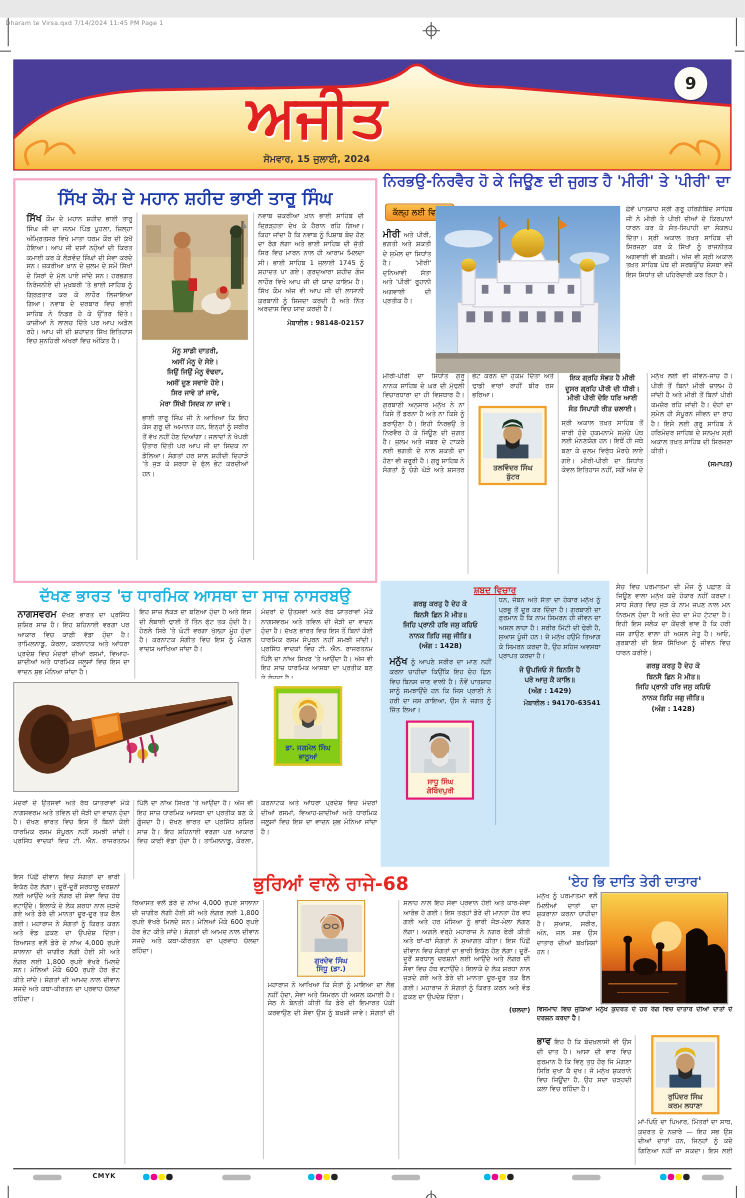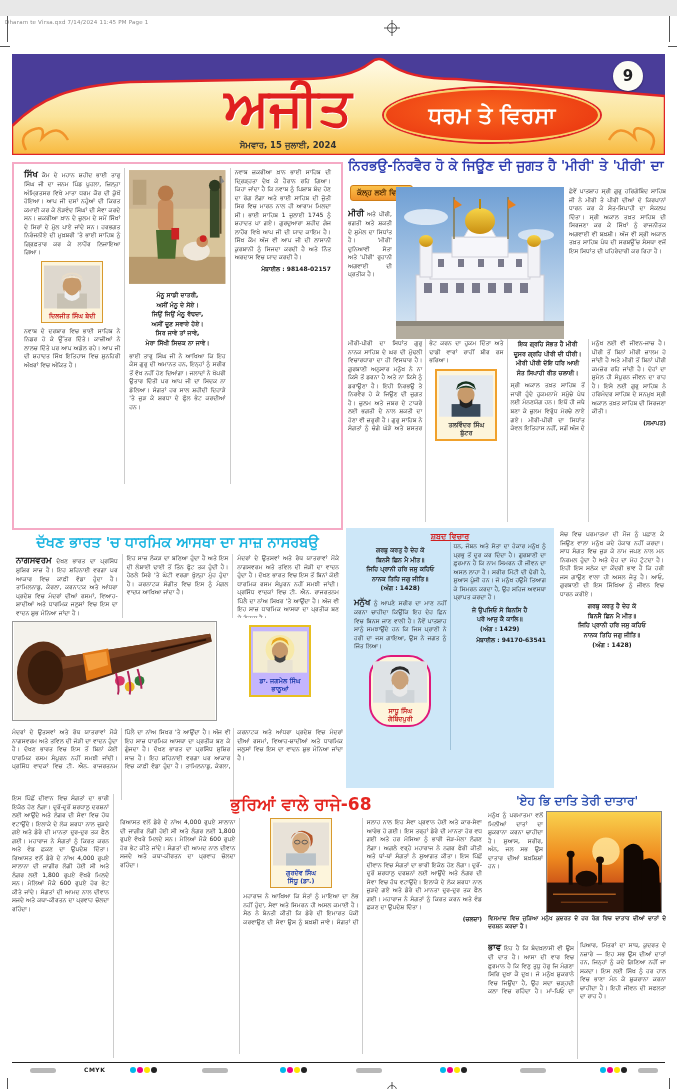--- a/index.html
+++ b/index.html
@@ -34,21 +34,21 @@
   
   .body-txt { font-size:6px; line-height:1.42; text-align:justify; color:#191919; }
   .lead { font-weight:bold; font-size:8.5px; color:#111; }
   .poem { font-size:6.2px; line-height:1.55; font-weight:bold; text-align:center; white-space:pre-line; margin:4px 0; break-inside:avoid; }
   .quote { font-size:6.2px; line-height:1.55; font-weight:bold; text-align:center; white-space:pre-line; margin:3px 0; break-inside:avoid; }
   .contact { font-size:6px; font-weight:bold; text-align:right; margin-top:3px; }
 
   .abox { width:62px; margin:4px auto; padding:2px; background:#fdf5dc; border:2px solid #f0a12c; text-align:center; break-inside:avoid; }
   .abox svg { width:100%; height:46px; display:block; }
   .abox .cap { font-size:6.4px; font-weight:bold; color:#c41c1c; line-height:1.25; margin-top:2px; white-space:pre-line; }
-  .abox.pinkb { border-color:#e0187a;border-radius:22px; }
+  .abox.pinkb { border-color:#e0187a; }
   .abox.thinb { border-width:1px; border-color:#d89a2e; }
 
   
   .art1 { position:absolute; left:12px; top:146px; width:331px; height:368px;
           border:2px solid #f5aac5; padding:4px 6px; background:#fff; }
   .kicker { text-align:center; font-size:8px; font-weight:bold; color:#d01f1f; text-decoration:underline; }
   .art1 .headline { text-align:center; font-size:16px; font-weight:bold; color:#1a39a8;
           white-space:nowrap; overflow:hidden; margin:2px 0 4px; }
   .cols3 { display:flex; height:316px; overflow:hidden; }
   .cols3 .col { flex:1; overflow:hidden; padding:0 4px; }
@@ -143,40 +143,29 @@
             <stop offset=".6" stop-color="#fbe49a"></stop>
             <stop offset="1" stop-color="#f8b93e"></stop>
         </linearGradient>
       </defs>
       <path d="M0,101 L0,72 C28,44 58,32 118,28 L290,25 C322,25 344,20 358,9 Q367,1 376,9 C390,20 412,25 444,25 L653,42 L653,101 Z" fill="url(#cream)" stroke="#e02528" stroke-width="2.5"></path>
       <path d="M14,96 q-8,-14 6,-20 q14,-6 10,8 q16,-16 26,2" fill="none" stroke="#f08a1e" stroke-width="2.5" opacity=".85"></path>
       <path d="M639,96 q8,-14 -6,-20 q-14,-6 -10,8 q-16,-16 -26,2" fill="none" stroke="#f08a1e" stroke-width="2.5" opacity=".85"></path>
     </svg>
     <div class="masthead">ਅਜੀਤ</div>
     <div class="edition-date">ਸੋਮਵਾਰ, 15 ਜੁਲਾਈ, 2024</div>
-    <div class="banner-oval">ਧਰਮ ਤੇ ਵਿਰਸਾ</div>
     <div class="page-circle">9</div>
   </div>
 
   <div class="art1">
+    <div class="headline">ਸਿੱਖ ਕੌਮ ਦੇ ਮਹਾਨ ਸ਼ਹੀਦ ਭਾਈ ਤਾਰੂ ਸਿੰਘ</div>
     <div class="cols3">
       <div class="col body-txt">
         <span class="lead">ਸਿੱਖ</span>
         <span>ਕੌਮ ਦੇ ਮਹਾਨ ਸ਼ਹੀਦ ਭਾਈ ਤਾਰੂ ਸਿੰਘ ਜੀ ਦਾ ਜਨਮ ਪਿੰਡ ਪੂਹਲਾ, ਜ਼ਿਲ੍ਹਾ ਅੰਮ੍ਰਿਤਸਰ ਵਿਖੇ ਮਾਤਾ ਧਰਮ ਕੌਰ ਦੀ ਕੁੱਖੋਂ ਹੋਇਆ। ਆਪ ਜੀ ਦਸਾਂ ਨਹੁੰਆਂ ਦੀ ਕਿਰਤ ਕਮਾਈ ਕਰ ਕੇ ਲੋੜਵੰਦ ਸਿੰਘਾਂ ਦੀ ਸੇਵਾ ਕਰਦੇ ਸਨ। ਜ਼ਕਰੀਆ ਖ਼ਾਨ ਦੇ ਜ਼ੁਲਮ ਦੇ ਸਮੇਂ ਸਿੱਖਾਂ ਦੇ ਸਿਰਾਂ ਦੇ ਮੁੱਲ ਪਾਏ ਜਾਂਦੇ ਸਨ। ਹਰਭਗਤ ਨਿਰੰਜਨੀਏ ਦੀ ਮੁਖ਼ਬਰੀ 'ਤੇ ਭਾਈ ਸਾਹਿਬ ਨੂੰ ਗ੍ਰਿਫ਼ਤਾਰ ਕਰ ਕੇ ਲਾਹੌਰ ਲਿਜਾਇਆ ਗਿਆ।</span>
-        <div class="abox thinb">
-          <svg viewBox="0 0 60 46">
-            <rect width="60" height="46" fill="#ded8ce"></rect>
-            <rect x="14" y="30" width="32" height="16" fill="#c8c2b4"></rect>
-            <ellipse cx="30" cy="22" rx="10" ry="11" fill="#c79a6b"></ellipse>
-            <path d="M18,16 Q30,2 42,16 L40,11 Q30,4 20,11 Z" fill="#e8dcc8"></path>
-            <path d="M18,16 Q30,6 42,16 Q30,10 18,16" fill="#f0e4d0"></path>
-            <path d="M22,26 Q30,38 38,26 L38,34 Q30,42 22,34 Z" fill="#efefef"></path>
-          </svg>
-          <div class="cap">ਦਿਲਜੀਤ ਸਿੰਘ ਬੇਦੀ</div>
-        </div>
         <span>ਨਵਾਬ ਦੇ ਦਰਬਾਰ ਵਿਚ ਭਾਈ ਸਾਹਿਬ ਨੇ ਨਿਡਰ ਹੋ ਕੇ ਉੱਤਰ ਦਿੱਤੇ। ਕਾਜ਼ੀਆਂ ਨੇ ਲਾਲਚ ਦਿੱਤੇ ਪਰ ਆਪ ਅਡੋਲ ਰਹੇ। ਆਪ ਜੀ ਦੀ ਸ਼ਹਾਦਤ ਸਿੱਖ ਇਤਿਹਾਸ ਵਿਚ ਸੁਨਹਿਰੀ ਅੱਖਰਾਂ ਵਿਚ ਅੰਕਿਤ ਹੈ।</span>
       </div>
       <div class="col body-txt">
         <svg class="painting" viewBox="0 0 100 118">
           <rect width="100" height="118" fill="#d8c49a"></rect>
           <rect width="100" height="40" fill="#cdb794"></rect>
           <rect y="90" width="100" height="28" fill="#b89a6d"></rect>
           <rect x="30" y="30" width="16" height="34" rx="6" fill="#c98e5f"></rect>
           <circle cx="38" cy="24" r="8" fill="#b87a4a"></circle>
           <path d="M28,62 L50,62 L48,92 L30,92 Z" fill="#4a6b2f"></path>
@@ -306,21 +295,21 @@
         <path d="M48,36 L200,12 L201,15 L50,48 Z" fill="#7a4424"></path>
         <polygon points="70,32 96,27 100,52 74,60" fill="#e07818"></polygon>
         <polygon points="72,34 94,30 96,44 76,50" fill="#f29a3a"></polygon>
         <circle cx="108" cy="60" r="5" fill="#d8366a"></circle>
         <circle cx="118" cy="66" r="5" fill="#e8b321"></circle>
         <circle cx="128" cy="60" r="5" fill="#2f7a3a"></circle>
         <path d="M104,52 q4,16 2,22 M116,50 q4,16 2,24 M126,48 q4,14 4,20" stroke="#b0245a" stroke-width="2" fill="none"></path>
         <line x1="140" y1="30" x2="196" y2="18" stroke="#2a1208" stroke-width="2"></line>
       </svg>
       <div class="side">
-        <div class="abox" style="border-color:#e8c020;background:#c4b5fd;text-align:center;">
+        <div class="abox" style="border-color:#e8c020;background:#84cc16;text-align:center;">
           <svg viewBox="0 0 60 46">
             <rect width="60" height="46" fill="#f3ecd2"></rect>
             <circle cx="30" cy="20" r="16" fill="#f7e9a8"></circle>
             <rect x="16" y="32" width="28" height="14" fill="#e8e2d2"></rect>
             <ellipse cx="30" cy="22" rx="9" ry="10" fill="#c79a6b"></ellipse>
             <path d="M20,16 Q30,4 40,16 L38,10 Q30,3 22,10 Z" fill="#e8a820"></path>
             <path d="M24,26 Q30,34 36,26 L36,32 Q30,38 24,32 Z" fill="#444"></path>
           </svg>
           <div class="cap" style="color:#1a39a8;">ਡਾ. ਜਗਮੇਲ ਸਿੰਘ
 ਭਾਠੂਆਂ</div>
@@ -427,20 +416,31 @@
         <path d="M78,102 L78,38 Q90,26 98,40 L100,102 Z" fill="#120803"></path>
         <path d="M96,102 L96,50 Q108,42 114,56 L116,102 Z" fill="#120803"></path>
         <line x1="6" y1="84" x2="70" y2="84" stroke="#e07a2a" stroke-width="1.5" opacity=".7"></line>
         <line x1="14" y1="92" x2="62" y2="92" stroke="#d06a22" stroke-width="1" opacity=".6"></line>
       </svg>
     </div>
     <div class="caption">ਵਿਸਮਾਦ ਵਿਚ ਜੁੜਿਆ ਮਨੁੱਖ ਕੁਦਰਤ ਦੇ ਹਰ ਰੰਗ ਵਿਚ ਦਾਤਾਰ ਦੀਆਂ ਦਾਤਾਂ ਦੇ ਦਰਸ਼ਨ ਕਰਦਾ ਹੈ।</div>
     <div class="bodywrap body-txt">
       <span class="lead">ਭਾਵ</span>
       <span>ਇਹ ਹੈ ਕਿ ਬੰਦਖ਼ਲਾਸੀ ਵੀ ਉਸ ਦੀ ਦਾਤ ਹੈ। ਆਸਾ ਦੀ ਵਾਰ ਵਿਚ ਫ਼ੁਰਮਾਨ ਹੈ ਕਿ ਵਿਣੁ ਤੁਧੁ ਹੋਰੁ ਜਿ ਮੰਗਣਾ ਸਿਰਿ ਦੁਖਾ ਕੈ ਦੁਖ। ਜੋ ਮਨੁੱਖ ਸ਼ੁਕਰਾਨੇ ਵਿਚ ਜਿਊਂਦਾ ਹੈ, ਉਹ ਸਦਾ ਚੜ੍ਹਦੀ ਕਲਾ ਵਿਚ ਰਹਿੰਦਾ ਹੈ।</span>
+      <div class="abox">
+        <svg viewBox="0 0 60 46">
+          <rect width="60" height="46" fill="#dce4ea"></rect>
+          <rect x="14" y="33" width="32" height="13" fill="#2e4a66"></rect>
+          <ellipse cx="30" cy="22" rx="9.5" ry="10.5" fill="#c79a6b"></ellipse>
+          <path d="M19,16 Q30,3 41,16 L39,9 Q30,2 21,9 Z" fill="#e8b820"></path>
+          <path d="M23,26 Q30,36 37,26 L37,34 Q30,41 23,34 Z" fill="#2a2a2a"></path>
+        </svg>
+        <div class="cap" style="color:#333;">ਰੁਪਿੰਦਰ ਸਿੰਘ
+ਕਰਮ ਲਧਾਣਾ</div>
+      </div>
       <span>ਮਾਂ-ਪਿਓ ਦਾ ਪਿਆਰ, ਮਿੱਤਰਾਂ ਦਾ ਸਾਥ, ਕੁਦਰਤ ਦੇ ਨਜ਼ਾਰੇ — ਇਹ ਸਭ ਉਸ ਦੀਆਂ ਦਾਤਾਂ ਹਨ, ਜਿਨ੍ਹਾਂ ਨੂੰ ਕਦੇ ਗਿਣਿਆ ਨਹੀਂ ਜਾ ਸਕਦਾ। ਇਸ ਲਈ ਸਿੱਖ ਨੂੰ ਹਰ ਹਾਲ ਵਿਚ ਭਾਣਾ ਮੰਨ ਕੇ ਸ਼ੁਕਰਾਨਾ ਕਰਨਾ ਚਾਹੀਦਾ ਹੈ। ਇਹੀ ਜੀਵਨ ਦੀ ਸਫਲਤਾ ਦਾ ਰਾਹ ਹੈ।</span>
       
     </div>
   </div>
 
   <div class="foot-rule"></div>
   <div class="reg-strip">
     <div class="cmyk-label">CMYK</div>
     <div class="greyblob" style="left:18px;"></div>
     <div class="dots" style="left:118px;">

